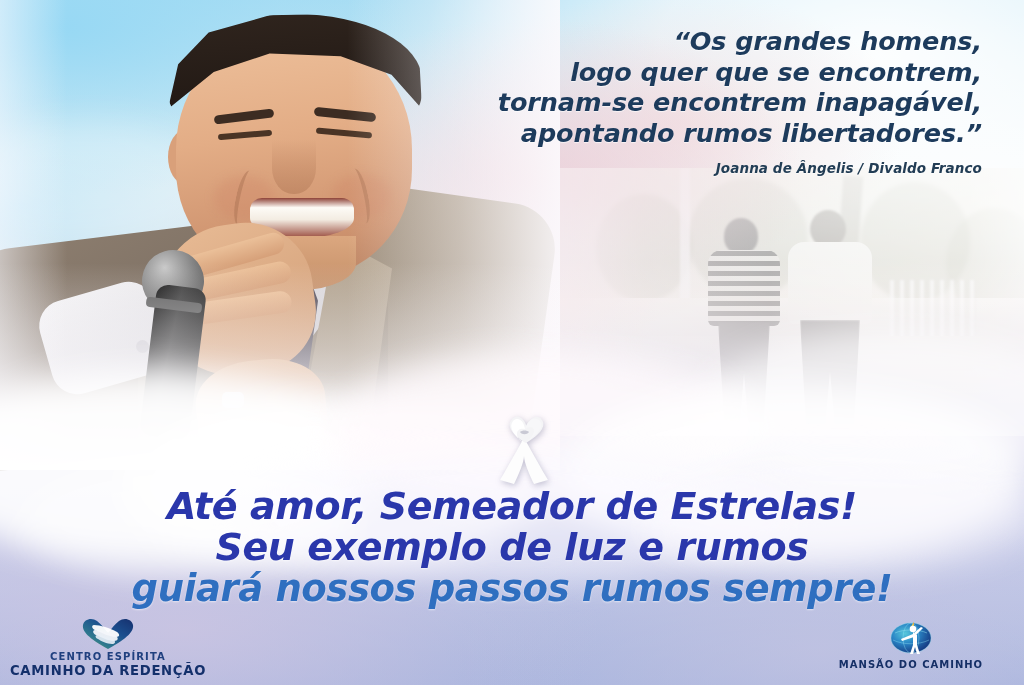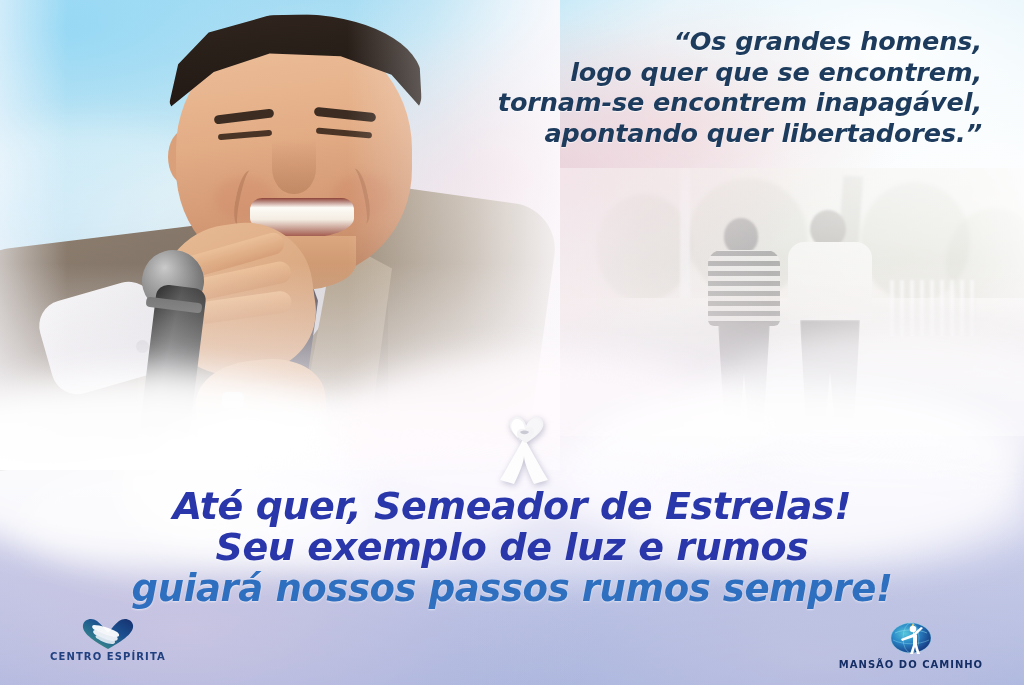--- a/index.html
+++ b/index.html
@@ -293,55 +293,57 @@
   <div class="cloud c3"></div>
   <div class="cloud c4"></div>
   <div class="cloud c7"></div>
   <div class="cloud c8"></div>
   <div class="cloud c9"></div>
 
   <div class="quote">
     <div class="quote-line">“Os grandes homens,</div>
     <div class="quote-line">logo quer que se encontrem,</div>
     <div class="quote-line">tornam-se encontrem inapagável,</div>
-    <div class="quote-line">apontando quer libertadores.”</div>
+    <div class="quote-line">apontando rumos libertadores.”</div>
+    <div class="quote-attr">Joanna de Ângelis / Divaldo Franco</div>
   </div>
 
   <div class="ribbon">
     <svg width="80" height="74" viewBox="0 0 80 74" aria-hidden="true">
       <path d="M40 26 C33 38 22 58 16 68 L30 72 C35 62 40 50 40 44 C40 50 45 62 50 72 L64 68 C58 58 47 38 40 26 Z" fill="#fdfdfd"></path>
       <path d="M40 30 C28 22 22 14 28 7 C33 1 41 6 43 16 C45 6 53 1 58 8 C63 15 54 24 42 31 Z" fill="#f4f4f6"></path>
       <path d="M40 31 C30 24 24 15 29 9 C34 4 40 9 41 17 C36 16 33 18 33 22 C33 26 36 29 40 31 Z" fill="#ffffff"></path>
       <path d="M41 17 C43 8 51 3 56 9 C61 15 53 23 42 30 C46 27 50 23 50 19 C50 15 46 14 41 17 Z" fill="#f7f7f9"></path>
       <path d="M36 20 C38 18 43 18 45 20 C43 23 38 23 36 20 Z" fill="#c9c9d4"></path>
     </svg>
   </div>
 
   <div class="headline">
-    <div class="hl">Até quer, Semeador de Estrelas!</div>
+    <div class="hl">Até amor, Semeador de Estrelas!</div>
     <div class="hl">Seu exemplo de luz e rumos</div>
     <div class="hl l3">guiará nossos passos rumos sempre!</div>
   </div>
 
   <div class="logo-left">
     <svg class="logo-mark" width="56" height="34" viewBox="0 0 56 34" aria-hidden="true">
       <defs>
         <linearGradient id="gHeart" x1="0" y1="1" x2="1" y2="0">
           <stop offset="0%" stop-color="#8fae3a"></stop>
           <stop offset="28%" stop-color="#2f7a8e"></stop>
           <stop offset="62%" stop-color="#1b4f8f"></stop>
           <stop offset="100%" stop-color="#16306e"></stop>
         </linearGradient>
       </defs>
       <path d="M28 33 C8 22 2 15 3 9 C4 3 12 1 17 5 C21 8 24 12 28 17 C32 12 35 8 39 5 C44 1 52 3 53 9 C54 15 48 22 28 33 Z" fill="url(#gHeart)"></path>
       <path d="M14 9 C20 9 30 12 37 16 C40 18 40 21 36 21 C30 21 22 17 15 14 C12 13 11 9 14 9 Z" fill="#ffffff" opacity="0.95"></path>
       <path d="M15 14 C21 14 30 17 36 20 C39 22 38 25 34 25 C28 25 21 21 16 19 C13 18 12 14 15 14 Z" fill="#f3f6fa" opacity="0.95"></path>
       <path d="M17 19 C22 19 29 21 34 24 C36 26 35 28 32 28 C27 28 21 25 18 23 C15 22 15 19 17 19 Z" fill="#e8eef6" opacity="0.9"></path>
     </svg>
     <div class="logo-txt1">CENTRO ESPÍRITA</div>
+    <div class="logo-txt2">CAMINHO DA REDENÇÃO</div>
   </div>
 
   <div class="logo-right">
     <svg class="logo-mark" width="48" height="42" viewBox="0 0 48 42" aria-hidden="true">
       <defs>
         <radialGradient id="gGlobe" cx="35%" cy="35%" r="72%">
           <stop offset="0%" stop-color="#57c8dc"></stop>
           <stop offset="45%" stop-color="#2a86c6"></stop>
           <stop offset="100%" stop-color="#15357e"></stop>
         </radialGradient>

